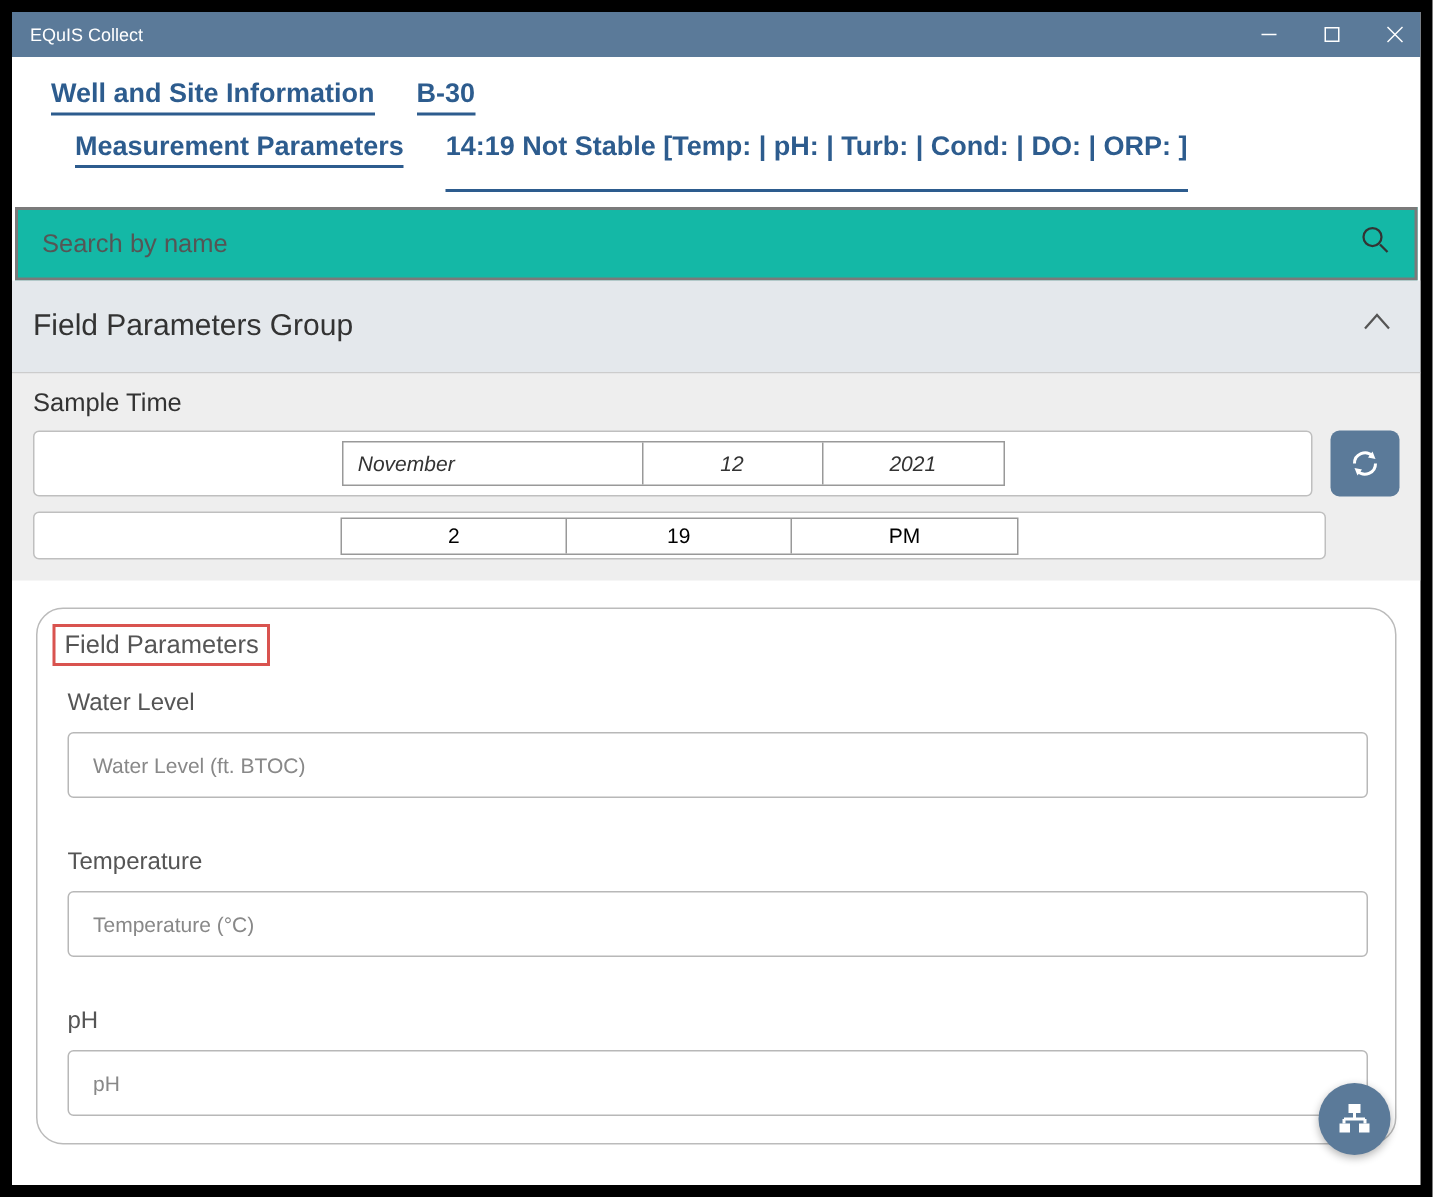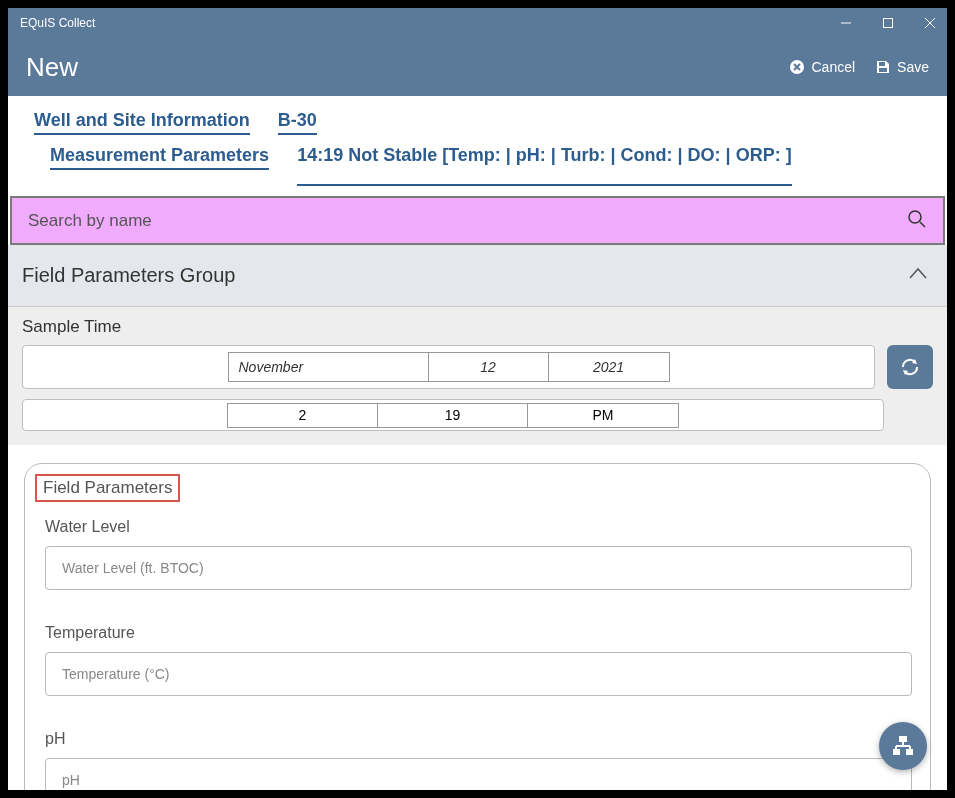--- a/index.html
+++ b/index.html
@@ -14,21 +14,21 @@
   .toolbar { background: #5b7a99; height: 58px; display: flex; align-items: center; justify-content: space-between; padding: 0 18px; color: #fff; }
   .toolbar-title { font-size: 26px; font-weight: 300; }
   .toolbar-actions { display: flex; gap: 20px; align-items: center; }
   .toolbar-action { display: flex; align-items: center; gap: 6px; font-size: 14px; cursor: pointer; }
   
   .breadcrumb-row { padding: 14px 18px 4px 26px; display: flex; gap: 28px; }
   .breadcrumb-row2 { padding: 6px 18px 8px 42px; display: flex; gap: 28px; align-items: baseline; }
   .bc-link { color: #2d5c8e; font-size: 18px; font-weight: 600; border-bottom: 2px solid #2d5c8e; padding-bottom: 2px; cursor: pointer; }
   .bc-status { color: #2d5c8e; font-size: 18px; font-weight: 600; border-bottom: 2px solid #2d5c8e; padding-bottom: 18px; }
   
-  .search-bar { border: 2px solid #7a7a7a; background: #f0abfc; height: 49px; margin: 2px 2px 0 2px; display: flex; align-items: center; padding: 0 16px; justify-content: space-between; }
+  .search-bar { border: 2px solid #7a7a7a; background: #14b8a6; height: 49px; margin: 2px 2px 0 2px; display: flex; align-items: center; padding: 0 16px; justify-content: space-between; }
   .search-input { background: transparent; border: none; outline: none; font-size: 17px; flex: 1; color: #333; }
   .search-input::placeholder { color: #555; }
   
   .group-header { background: #e4e8ec; height: 62px; display: flex; align-items: center; justify-content: space-between; padding: 0 18px 0 14px; border-bottom: 1px solid #ccc; }
   .group-header-title { font-size: 20px; color: #333; }
   
   .sample-time-section { background: #eee; padding: 10px 14px 14px 14px; }
   .section-label { font-size: 17px; color: #333; margin-bottom: 8px; }
   .date-row { display: flex; gap: 12px; align-items: stretch; }
   .date-box { flex: 1; background: #fff; border: 1px solid #bfbfbf; border-radius: 4px; height: 44px; display: flex; align-items: center; justify-content: center; }
@@ -75,41 +75,20 @@
       </span>
       <span class="win-btn">
         <svg width="12" height="12" viewBox="0 0 12 12">
             <line x1="1" y1="1" x2="11" y2="11" stroke="#fff" stroke-width="1"></line>
             <line x1="11" y1="1" x2="1" y2="11" stroke="#fff" stroke-width="1"></line>
           </svg>
       </span>
     </div>
   </div>
 
-  <div class="toolbar">
-    <div class="toolbar-title">New</div>
-    <div class="toolbar-actions">
-      <div class="toolbar-action">
-        <svg width="16" height="16" viewBox="0 0 16 16">
-            <circle cx="8" cy="8" r="7" fill="#fff"></circle>
-            <line x1="5" y1="5" x2="11" y2="11" stroke="#5b7a99" stroke-width="2"></line>
-            <line x1="11" y1="5" x2="5" y2="11" stroke="#5b7a99" stroke-width="2"></line>
-          </svg>
-        <span>Cancel</span>
-      </div>
-      <div class="toolbar-action">
-        <svg width="16" height="16" viewBox="0 0 16 16">
-            <path d="M2 2 h9 l3 3 v9 h-12 z" fill="#fff"></path>
-            <rect x="4" y="3" width="6" height="4" fill="#5b7a99"></rect>
-            <rect x="4" y="9" width="8" height="4" fill="#5b7a99"></rect>
-          </svg>
-        <span>Save</span>
-      </div>
-    </div>
-  </div>
 
   <div class="breadcrumb-row">
     <span class="bc-link">Well and Site Information</span>
     <span class="bc-link">B-30</span>
   </div>
 
   <div class="breadcrumb-row2">
     <span class="bc-link">Measurement Parameters</span>
     <span class="bc-status">14:19 Not Stable  [Temp:  | pH:  | Turb:  | Cond:  | DO:  | ORP: ]</span>
   </div>

